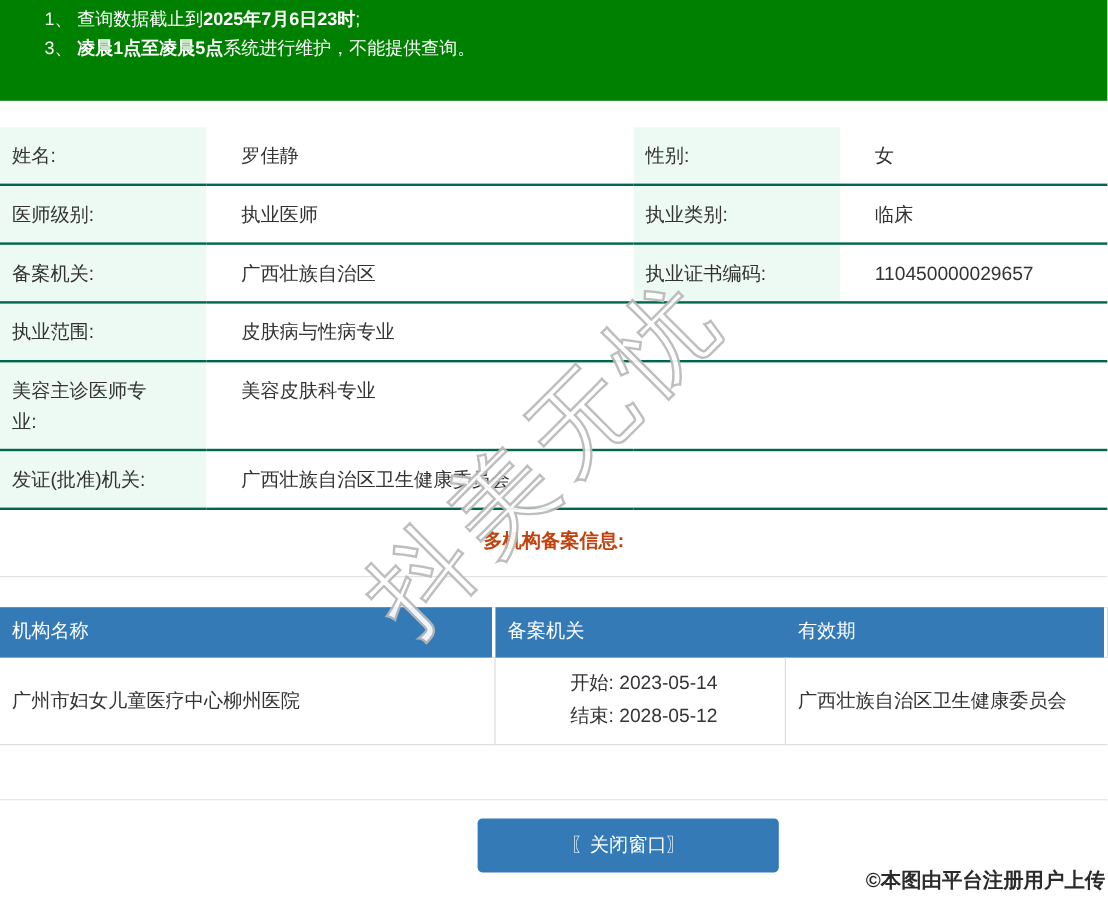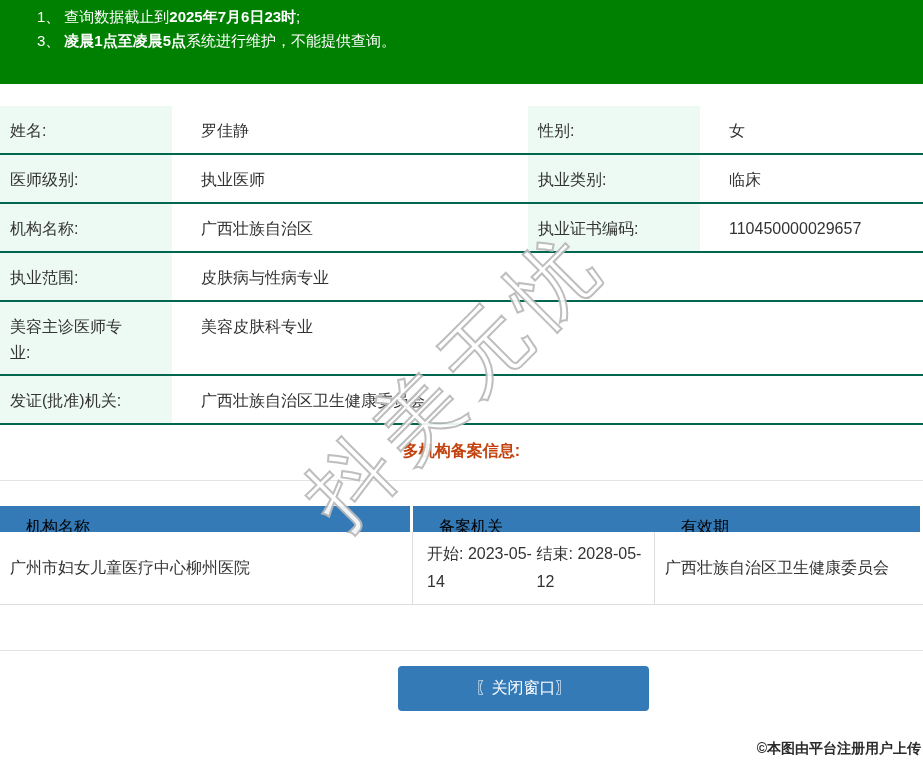--- a/index.html
+++ b/index.html
@@ -37,45 +37,45 @@
   
   .section-title { margin-top: 16px; text-align: center; font-weight: bold; font-size: 16px; color: #c2410c; }
   .divider { border-top: 1px solid #e3e3e3; }
   .divider-a { margin-top: 18px; }
   .divider-b { margin-top: 45px; }
 
   .org-header {
     margin-top: 25px; display: grid; grid-template-columns: 413px 242px 268px;
   }
   .org-header .hcell {
-    background: #337ab7; color: #000000; font-size: 16px; height: 26px;
-    line-height: 42px; padding-left: 26px; overflow: hidden; white-space: nowrap;
+    background: #337ab7; color: #ffffff; font-size: 16px; height: 42px;
+    line-height: 42px; padding-left: 10px; overflow: hidden; white-space: nowrap;
   }
   .org-header .hcell.sep { border-right: 3px solid #fff; }
 
   .org-body { display: grid; grid-template-columns: 413px 242px 268px; }
   .org-body .bcell {
     min-height: 70px; border-bottom: 1px solid #ddd; font-size: 16px; color: #333;
     display: flex; align-items: center; padding: 8px 8px 8px 10px;
   }
   .org-body .bcell.sep { border-right: 1px solid #ddd; }
   .org-body .bcell.validity {
-    flex-direction: row; justify-content: center; align-items: center;
+    flex-direction: column; justify-content: center; align-items: center;
     line-height: 28px; padding-left: 14px;
   }
 
   
   .close-btn {
     display: block; margin: 15px 0 0 398px; width: 251px; height: 45px;
     background: #337ab7; color: #fff; font-size: 16px; border: none;
     border-radius: 4px; cursor: pointer;
     font-family: "Liberation Sans", "DejaVu Sans", sans-serif;
   }
   .copyright {
-    position: absolute; right: 2px; bottom: 7px; font-size: 14px; font-weight: bold;
+    position: absolute; right: 2px; bottom: 20px; font-size: 17px; font-weight: bold;
     color: #2b2b2b;
     text-shadow: 1px 0 0 #fff, -1px 0 0 #fff, 0 1px 0 #fff, 0 -1px 0 #fff;
   }
 
   
   .watermark {
     position: absolute; left: 455px; top: 380px;
     transform: translate(-50%, -50%) rotate(-45deg);
     font-size: 84px; letter-spacing: 10px; white-space: nowrap;
     color: #ffffff; -webkit-text-stroke: 2px #b9b9b9;
@@ -104,21 +104,21 @@
     <th>性别:</th>
     <td>女</td>
   </tr>
   <tr>
     <th>医师级别:</th>
     <td>执业医师</td>
     <th>执业类别:</th>
     <td>临床</td>
   </tr>
   <tr>
-    <th>机构名称:</th>
+    <th>备案机关:</th>
     <td>广西壮族自治区</td>
     <th>执业证书编码:</th>
     <td>110450000029657</td>
   </tr>
   <tr>
     <th>执业范围:</th>
     <td colspan="3">皮肤病与性病专业</td>
   </tr>
   <tr>
     <th>美容主诊医师专业:</th>

